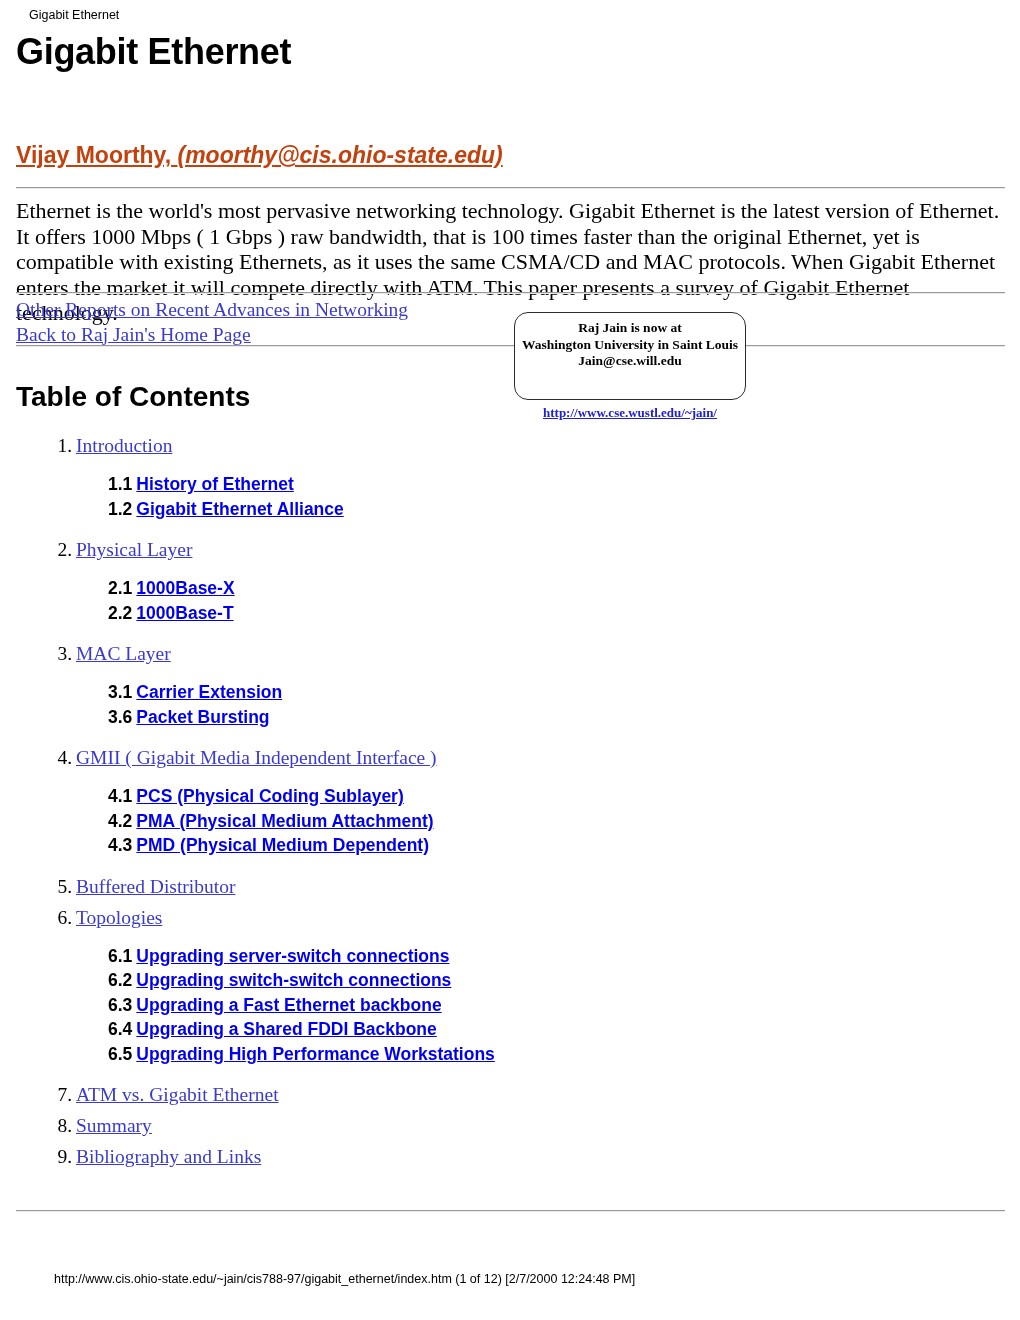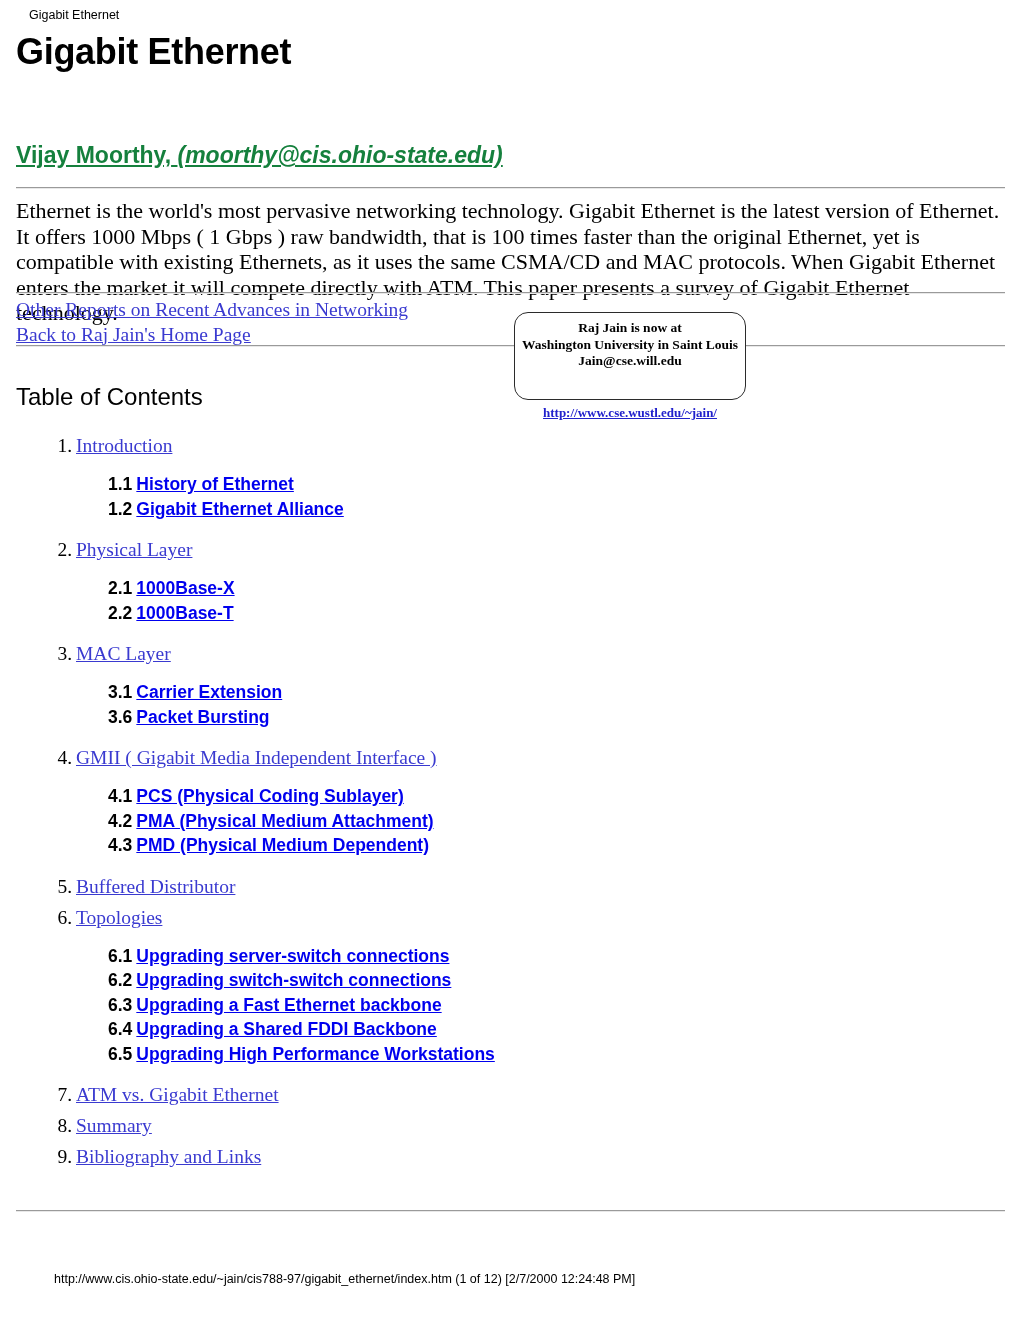--- a/index.html
+++ b/index.html
@@ -57,21 +57,21 @@
     margin: 0;
     padding: 0;
     position: absolute;
     top: 112px;
     left: 0px;
   }
   .author-link {
     font-family: "Liberation Sans", "DejaVu Sans", sans-serif;
     font-size: 23px;
     font-weight: bold;
-    color: #15803d;
+    color: #c2410c;
     text-decoration: underline;
     white-space: nowrap;
   }
   .author-link .email {
     font-style: italic;
   }
 
   hr.rule {
     border: none;
     border-top: 1px solid #9a9a9a;
@@ -139,22 +139,22 @@
     font-size: 13px;
     margin-top: 35px;
   }
 
   h2.toc-title {
     position: absolute;
     top: 350px;
     left: 0;
     margin: 0;
     font-family: "Liberation Sans", "DejaVu Sans", sans-serif;
-    font-size: 24px;
-    font-weight: normal;
+    font-size: 28px;
+    font-weight: bold;
     line-height: 34px;
   }
 
   
   ol.toc {
     position: absolute;
     top: 400px;
     left: 0;
     margin: 0;
     padding: 0;

